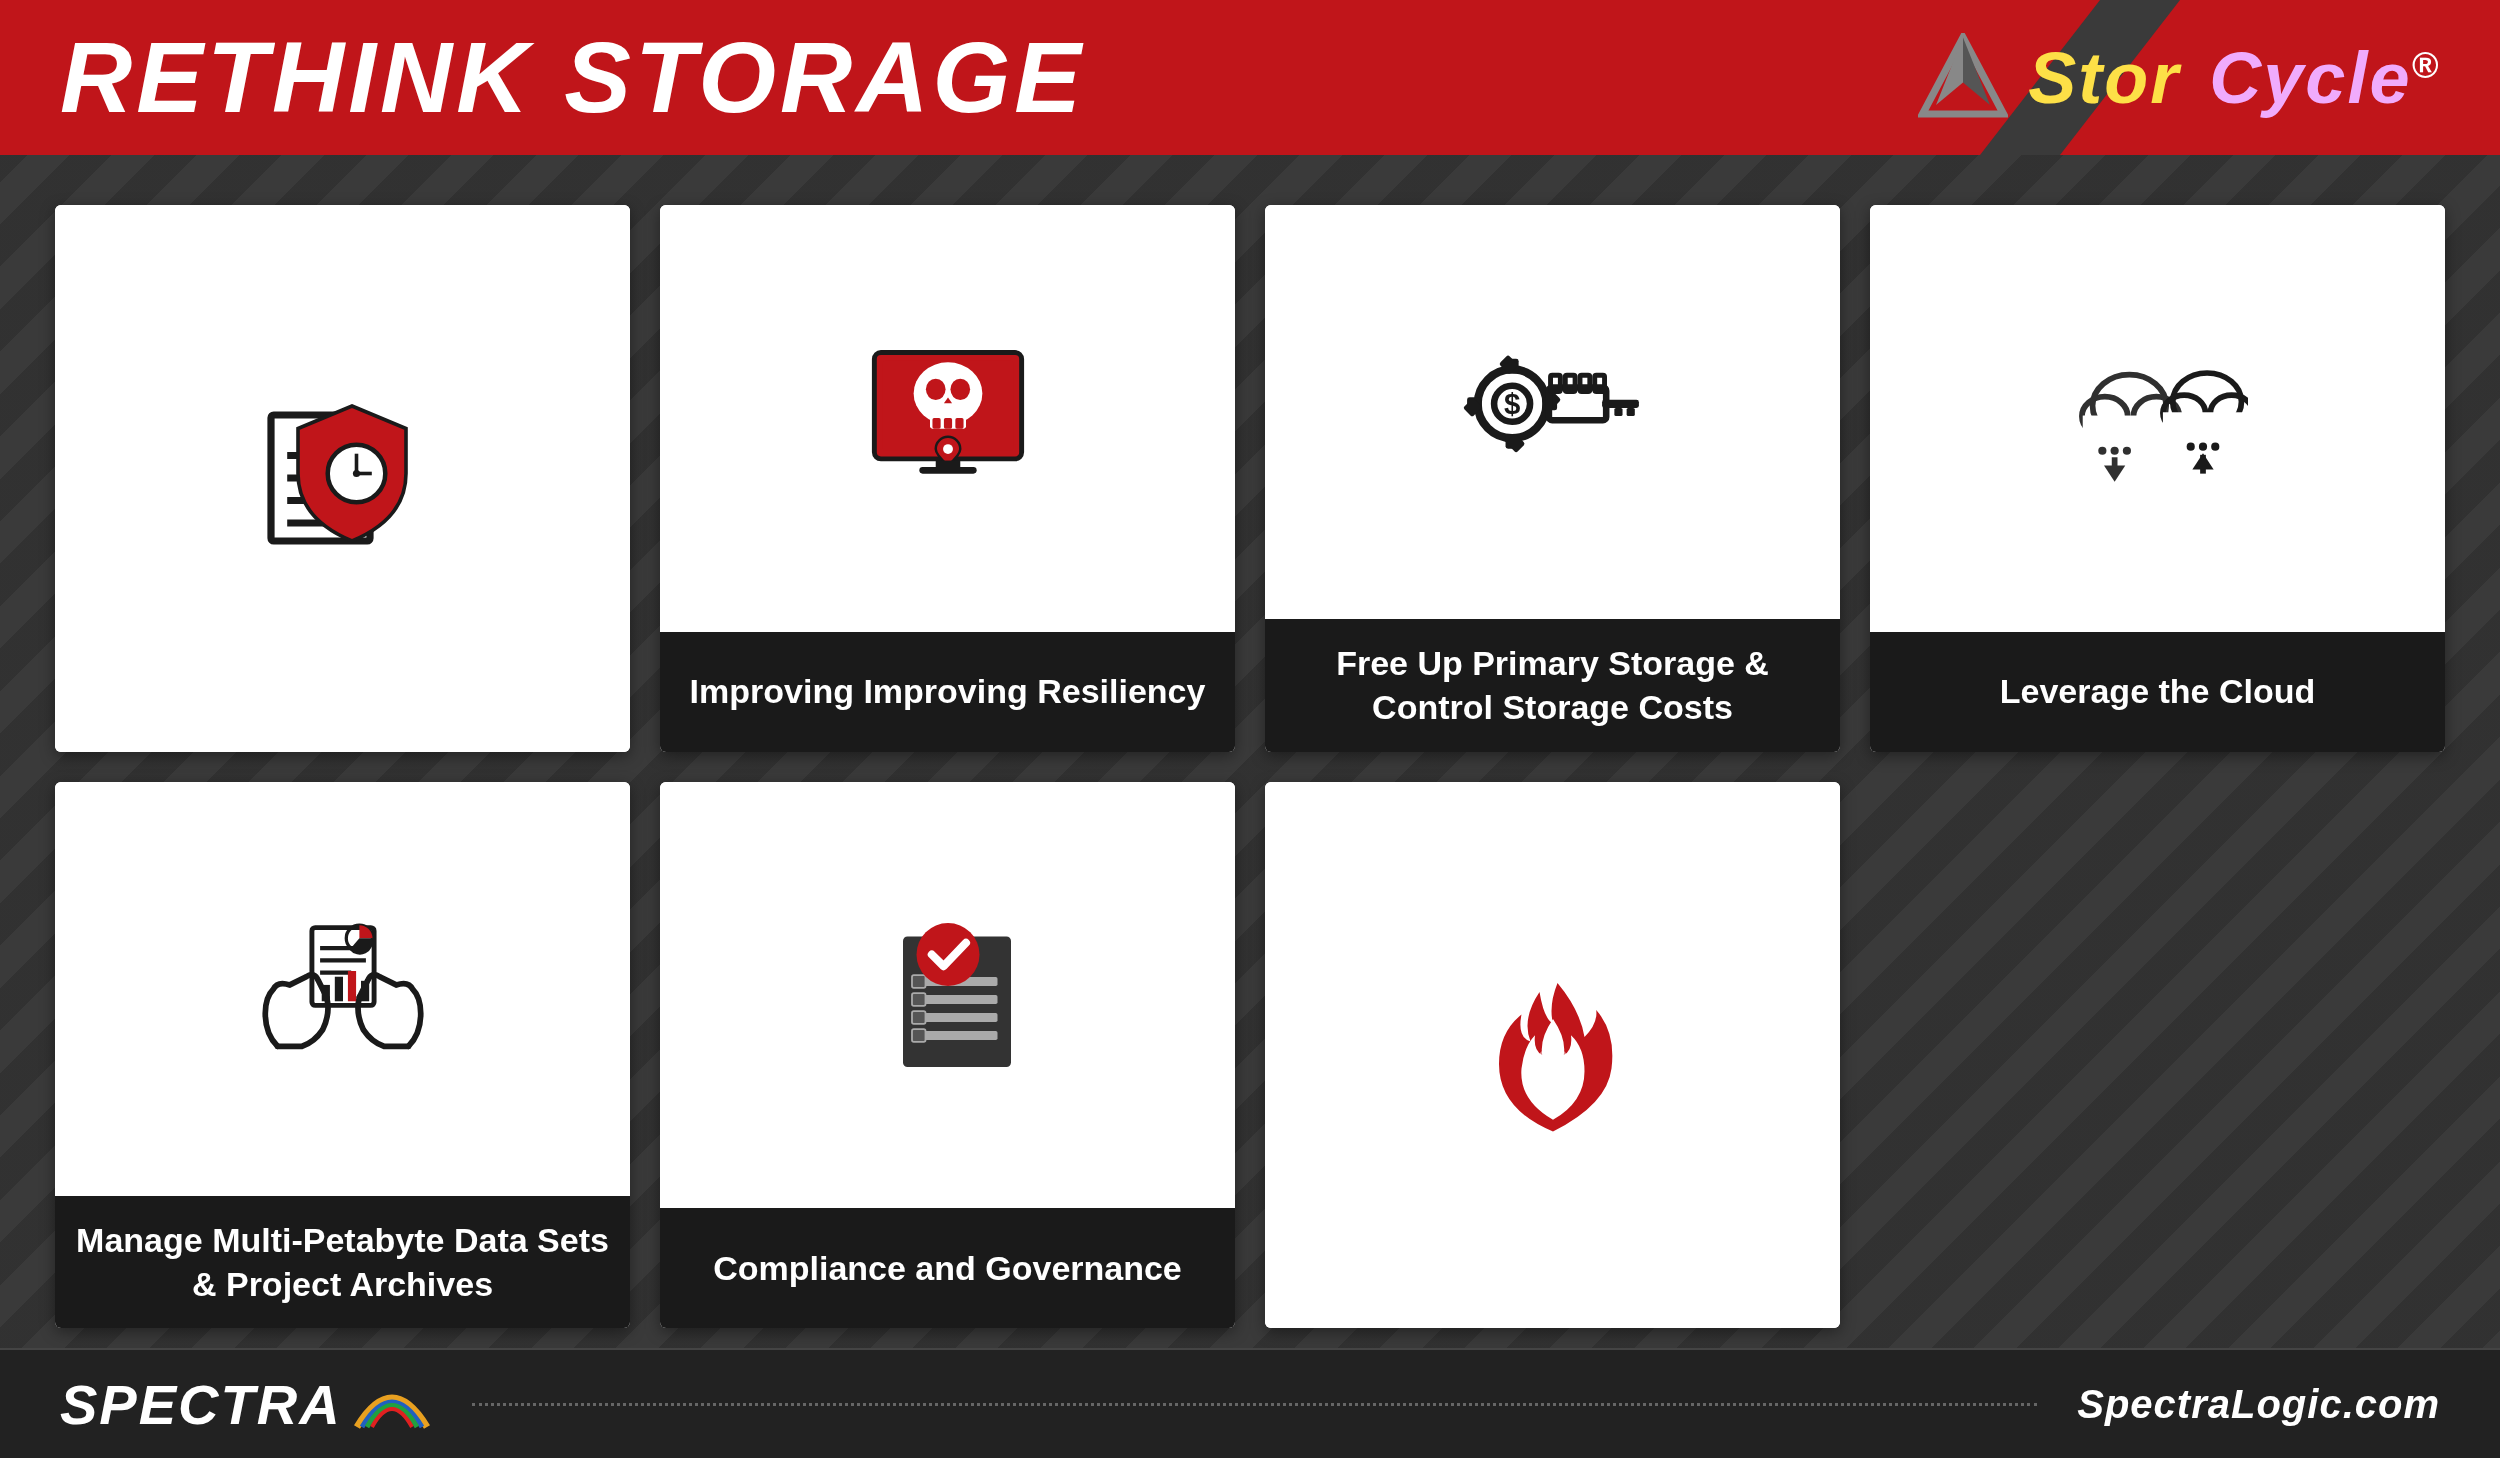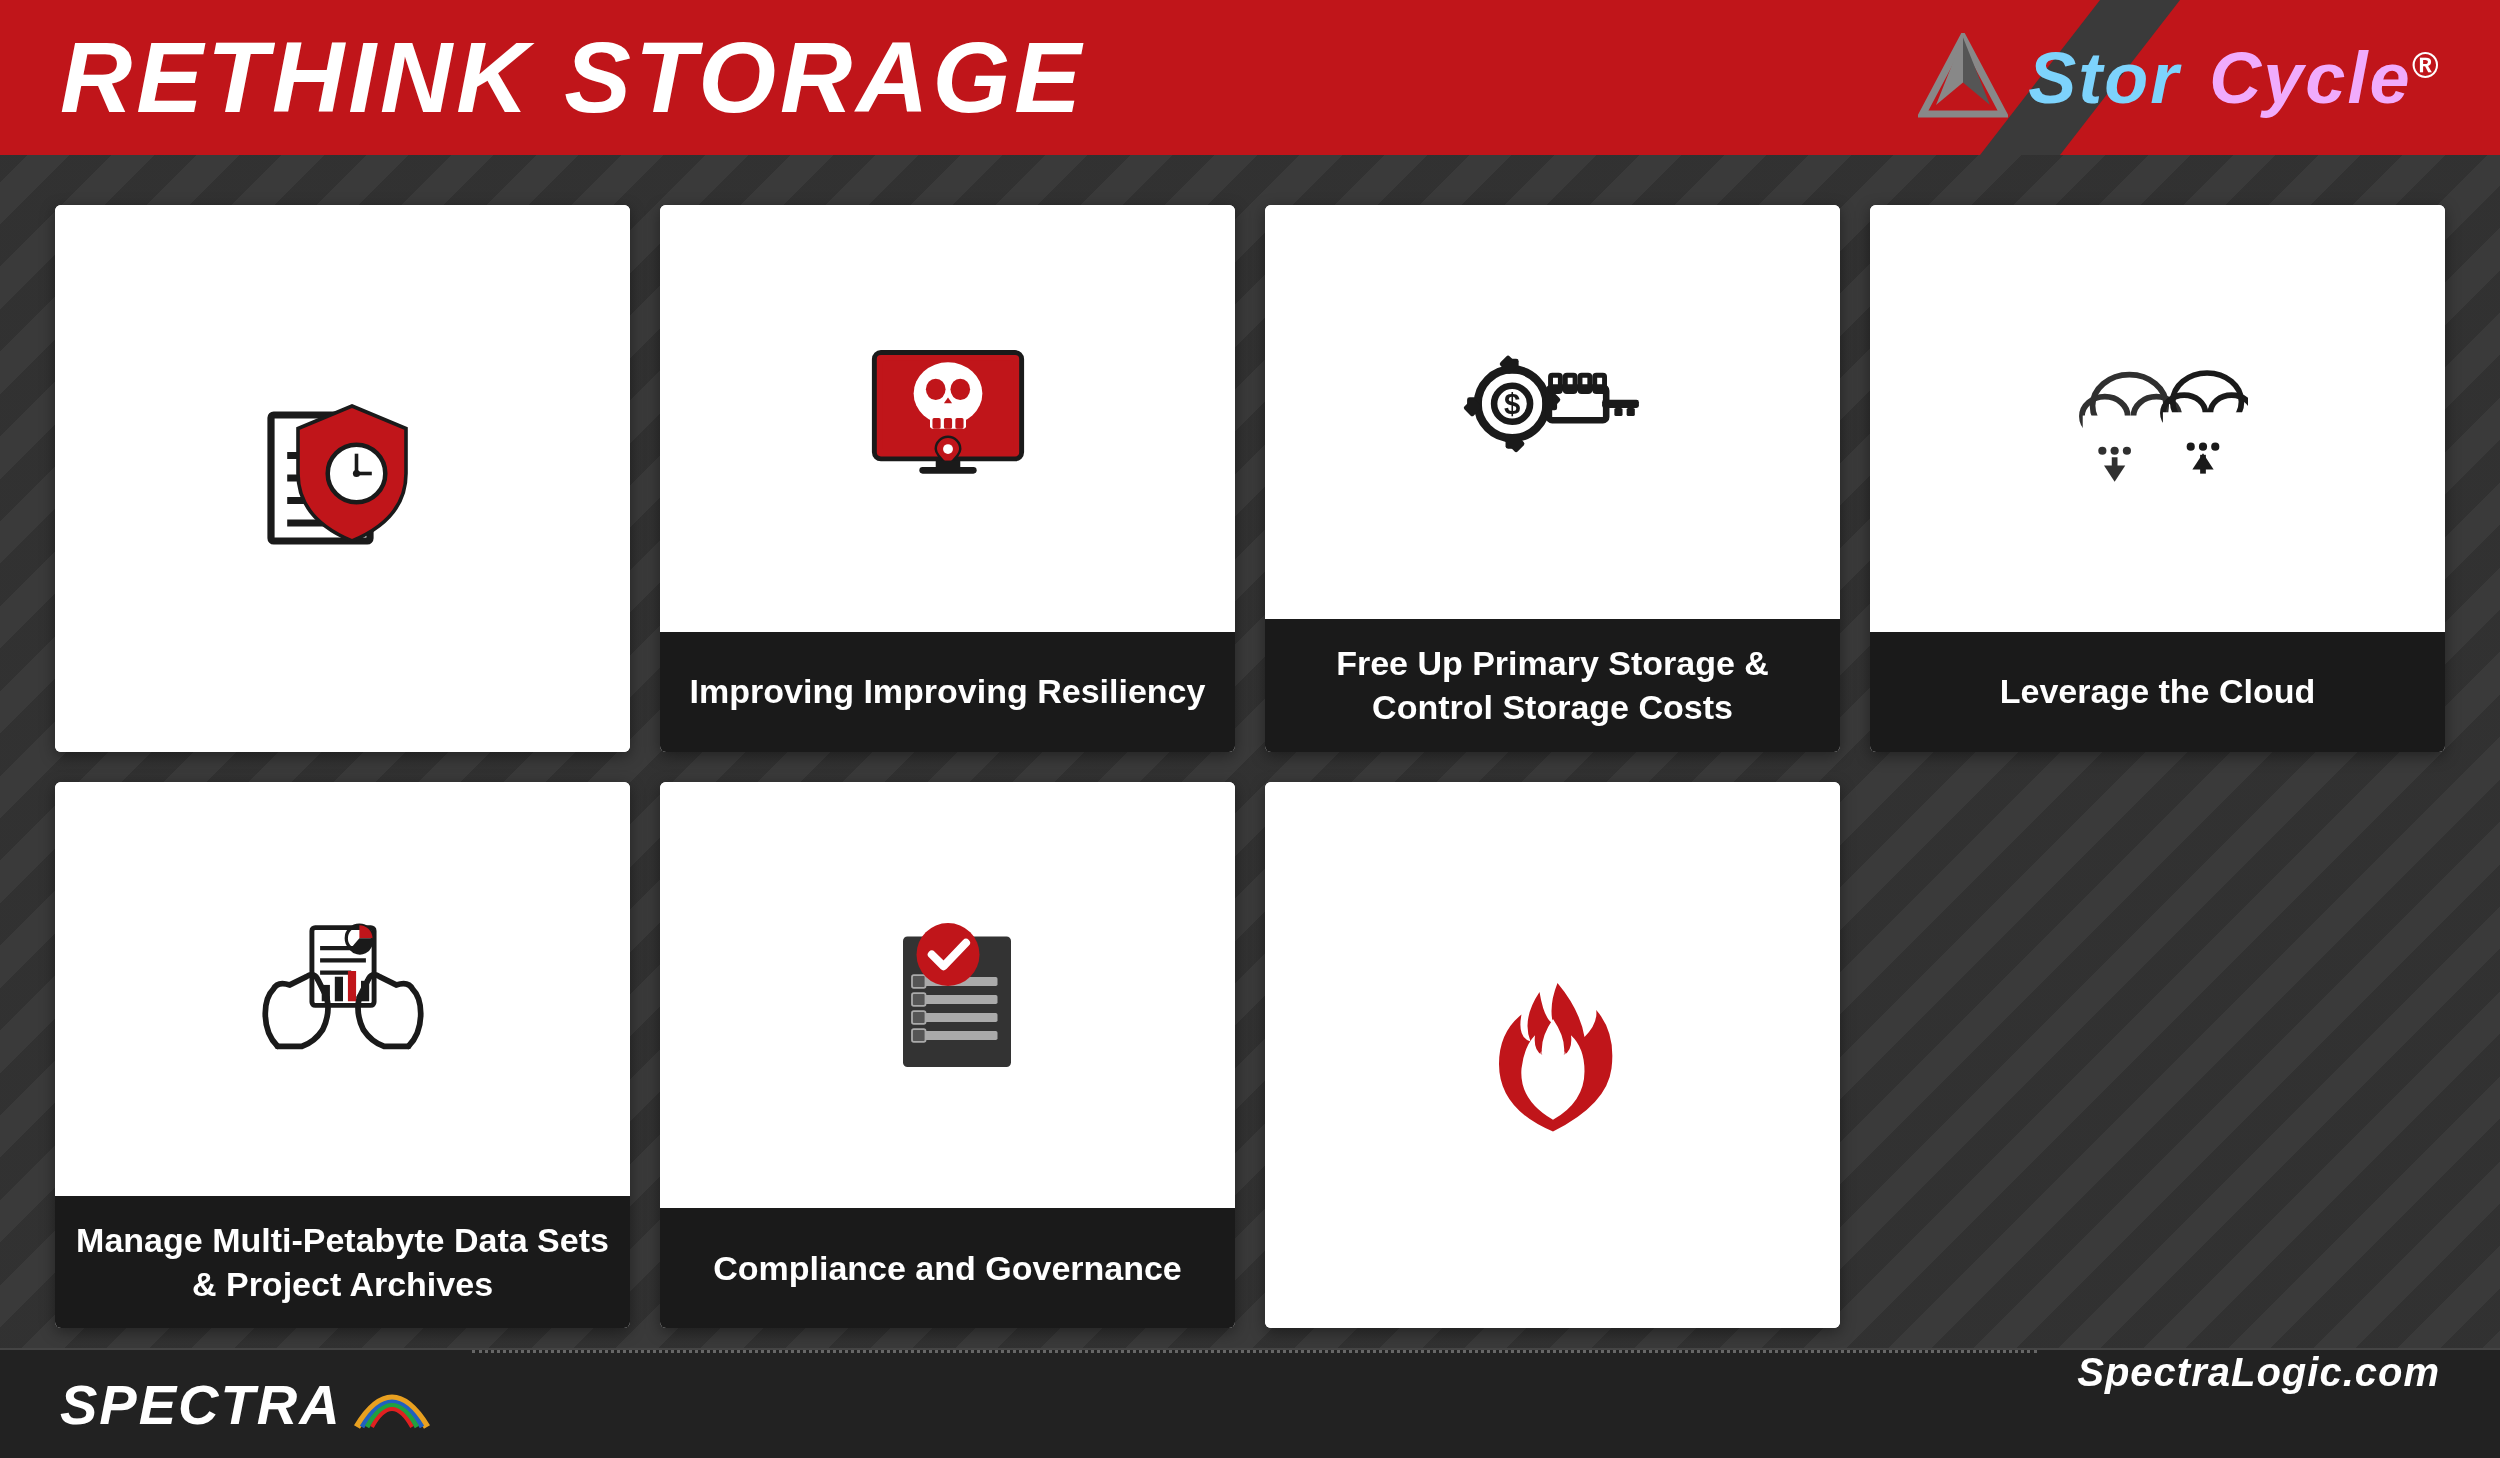--- a/index.html
+++ b/index.html
@@ -143,20 +143,21 @@
       justify-content: center;
     }
 
     
     .footer {
       position: relative;
       z-index: 1;
       height: 110px;
       background: #222;
       display: flex;
+      align-items: center;
       justify-content: space-between;
       padding: 0 60px;
       border-top: 2px solid #444;
     }
 
     .footer-spectra {
       display: flex;
       align-items: center;
       gap: 10px;
     }
@@ -191,21 +192,21 @@
   <div class="logo-area">
 
     <svg class="logo-triangle" viewBox="0 0 100 100">
       <polygon points="50,5 95,90 5,90" fill="none" stroke="#888" stroke-width="8"></polygon>
       <polygon points="50,20 80,80 20,80" fill="#c0151a"></polygon>
       <polygon points="50,5 80,80 50,55" fill="#555"></polygon>
       <polygon points="50,5 20,80 50,55" fill="#888"></polygon>
     </svg>
     <div>
       <span class="logo-text">
-        <span style="color:#7dd3fc;">Stor</span><span style="color:#f0abfc;margin-left:29px;">Cycle</span><sup class="logo-sup">®</sup>
+        <span style="color:#fde047;">Stor</span><span style="color:#f0abfc;margin-left:29px;">Cycle</span><sup class="logo-sup">®</sup>
       </span>
     </div>
   </div>
 </div>
 
 <div class="main-content">
 
   <div class="grid-row">
 
     <div class="card">

